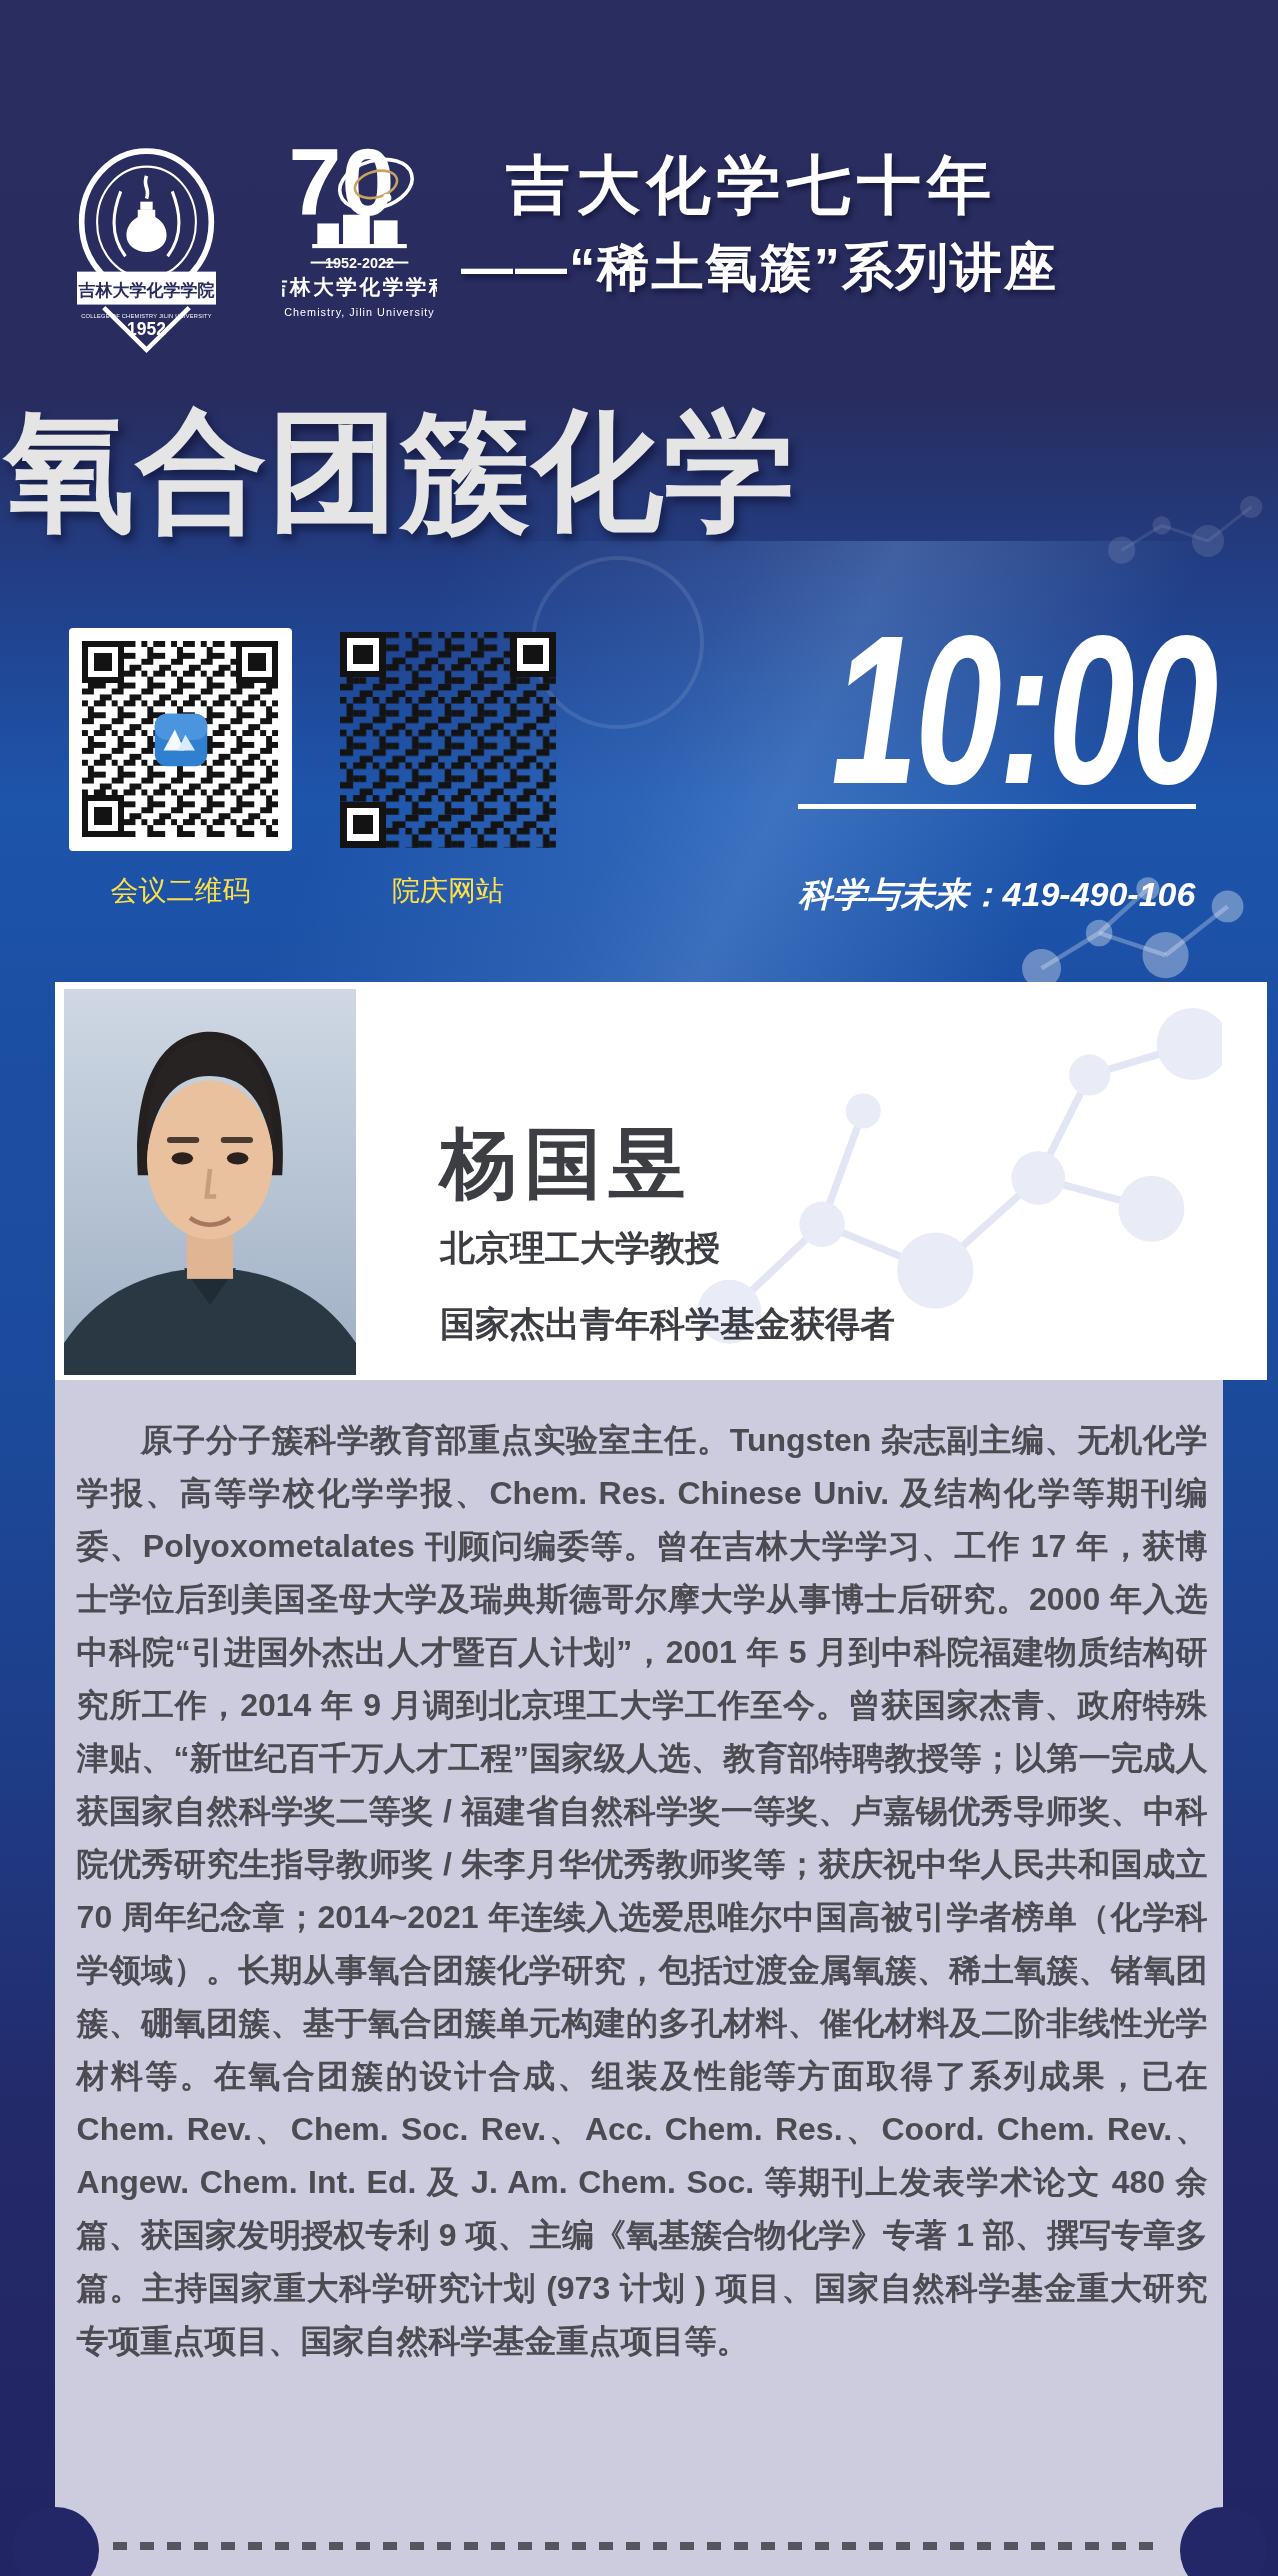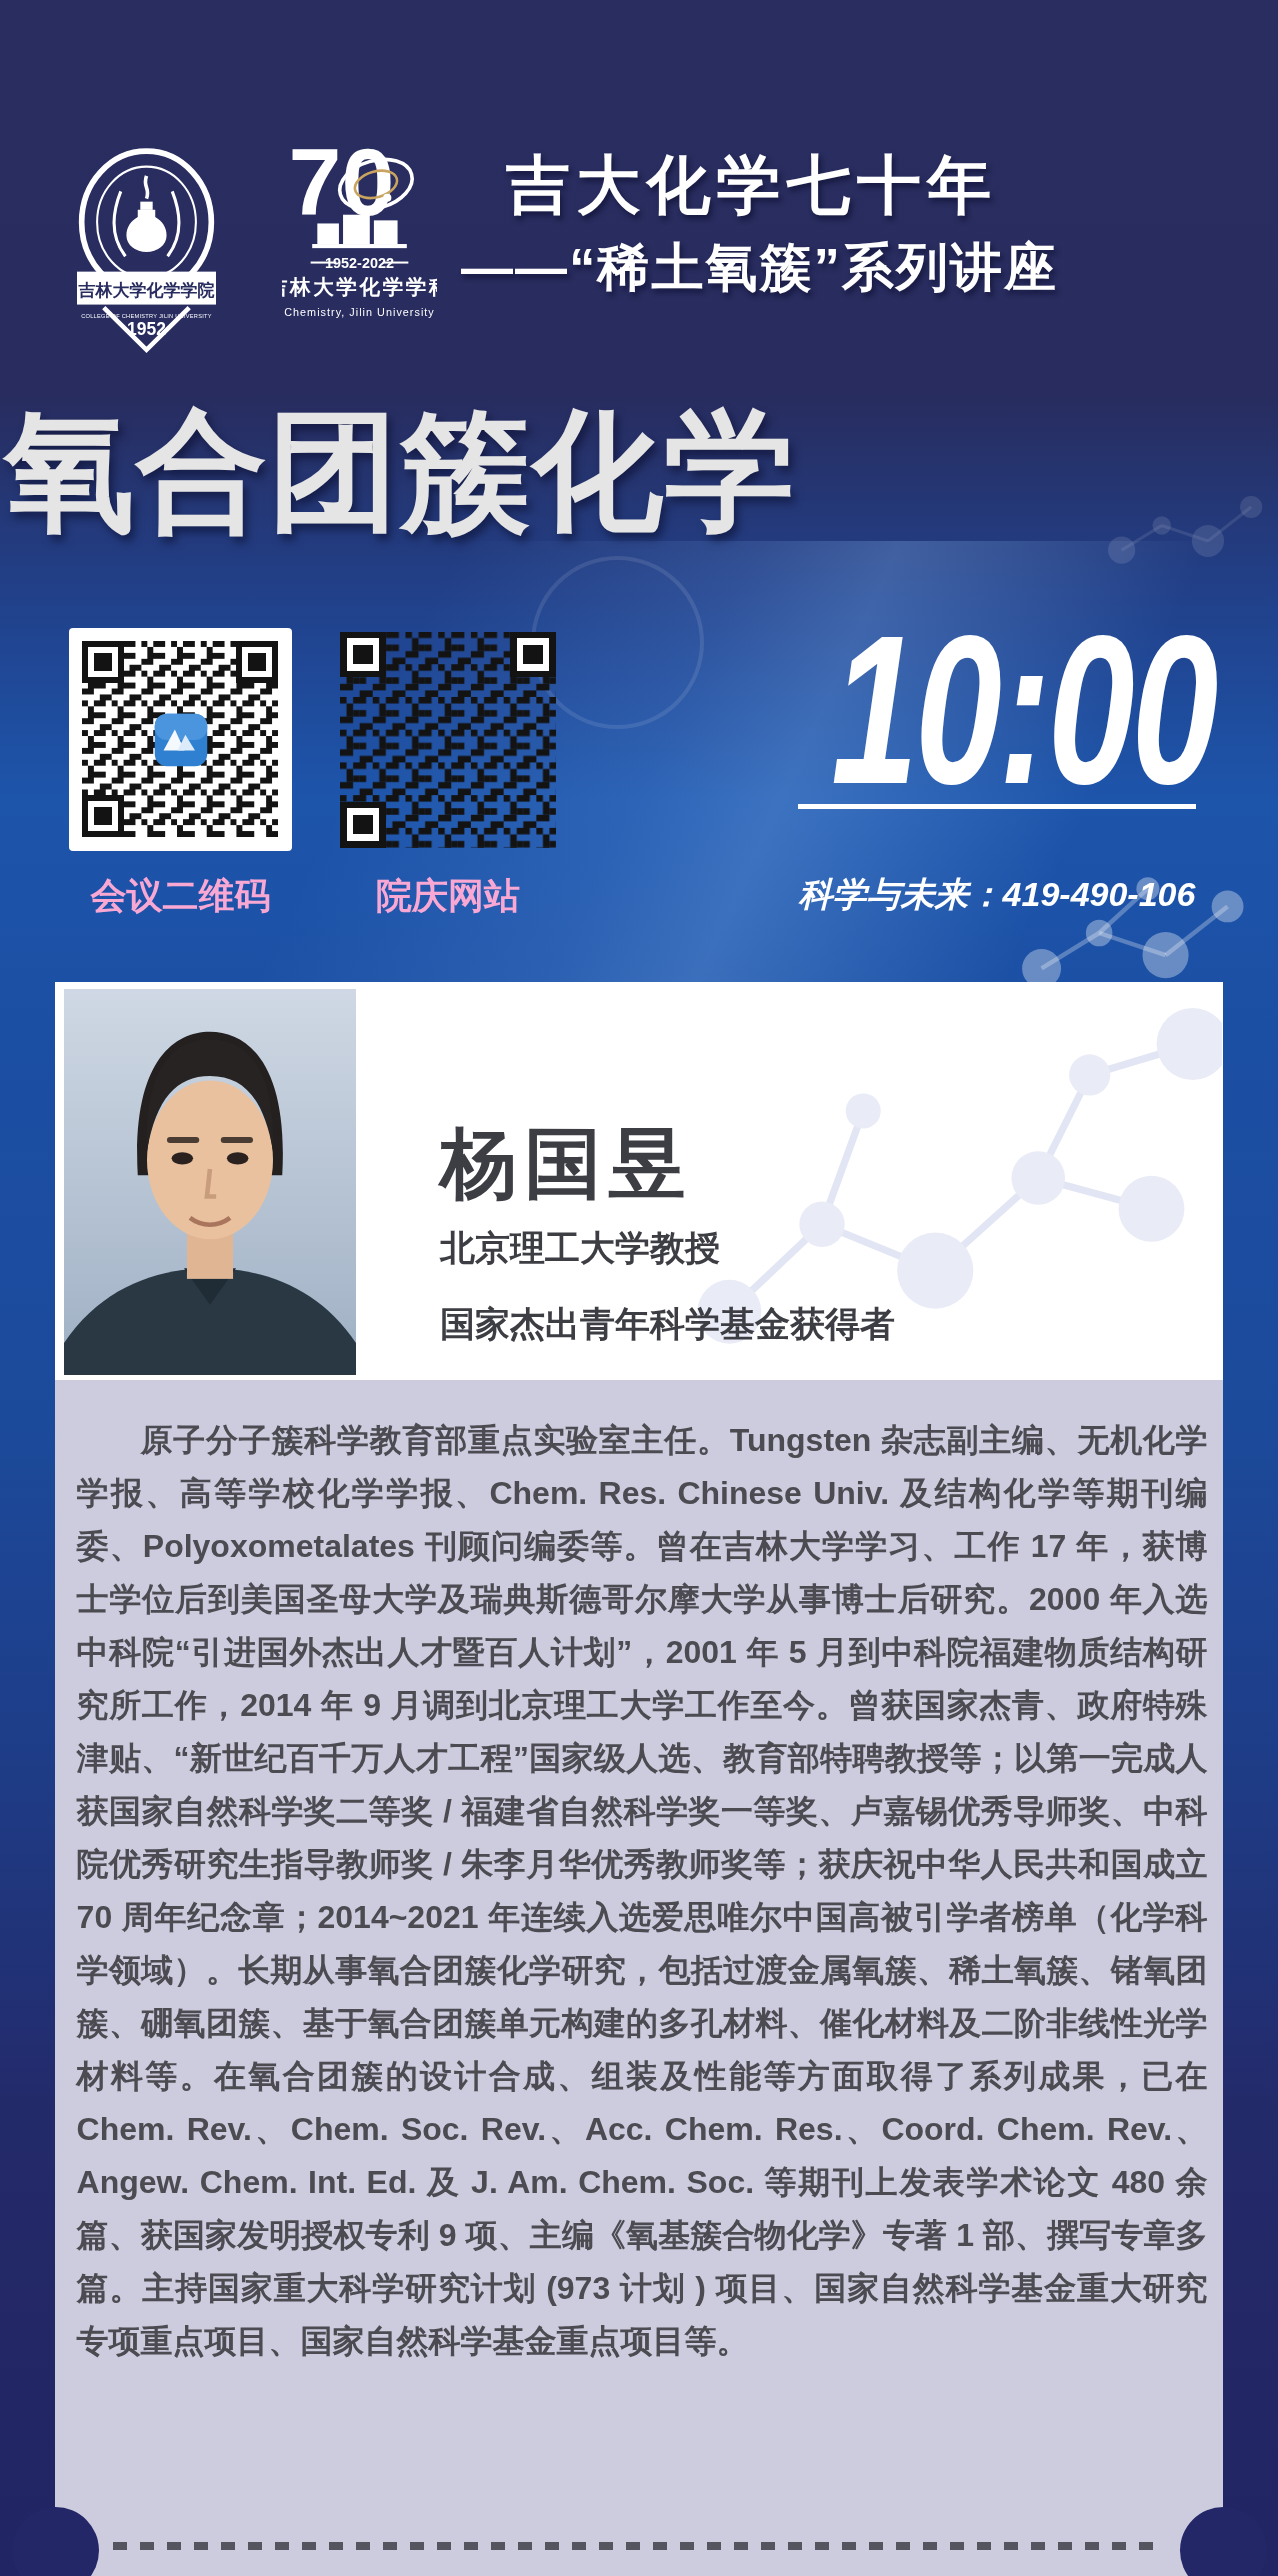--- a/index.html
+++ b/index.html
@@ -37,33 +37,33 @@
     position:absolute;left:0;top:398px;width:1278px;margin:4px;
     color:#e5e5e5;font-size:131px;font-weight:bold;letter-spacing:1px;line-height:1.05;
     text-shadow:4.1px 6.2px 8.2px rgba(5,8,35,.5);
   }
 
   
   .qr-card{position:absolute;left:69px;top:628px;width:223px;height:223px;background:#fff;border-radius:4.1px;}
   .qr-card svg.qr{position:absolute;left:13.4px;top:13.4px;width:196px;height:196px;}
   .qr-center-logo{position:absolute;left:84px;top:84px;width:56px;height:56px;}
   .qr-plain{position:absolute;left:340px;top:628px;width:216px;height:223px;}
-  .qr-label{position:absolute;top:872px;color:#f9a8d4;font-size:36px;font-weight:bold;text-align:center;}
+  .qr-label{position:absolute;top:872px;color:#fde047;font-size:28px;font-weight:normal;text-align:center;}
   .qr-label.q1{left:69px;width:223px;}
   .qr-label.q2{left:340px;width:216px;}
 
   .time-block{position:absolute;left:773px;top:605px;width:448px;color:#fff;text-align:center;font-style:italic;}
   .time{font-size:211px;font-weight:bold;letter-spacing:-4.1px;line-height:1.0;
         transform:scaleX(.74);transform-origin:50% 0;}
   .time-rule{position:absolute;left:25px;top:199px;width:398px;height:4.6px;background:#fff;}
   .date{position:absolute;left:0;top:215px;width:448px;font-size:44px;font-weight:bold;letter-spacing:1px;}
   .meeting{position:absolute;left:0;top:267px;width:448px;font-size:34px;font-weight:bold;}
 
   
-  .card{position:absolute;left:55px;top:982px;width:1168px;height:398px;background:#fff;overflow:hidden;}
+  .card{position:absolute;left:55px;top:982px;width:1168px;height:398px;background:#fff;overflow:hidden;padding-left:44px;}
   .photo{position:absolute;left:9.3px;top:7.2px;width:292px;height:386px;}
   .spk-name{position:absolute;left:385px;top:131px;font-size:77px;font-weight:bold;letter-spacing:7.2px;color:#3d3e44;}
   .spk-t1{position:absolute;left:385px;top:243px;font-size:35px;font-weight:bold;color:#3d3e44;}
   .spk-t2{position:absolute;left:385px;top:319px;font-size:35px;font-weight:bold;color:#3d3e44;}
   .card-mol{position:absolute;left:592px;top:0;width:575px;height:398px;}
 
   .mol-bg{position:absolute;left:1005px;top:871px;width:268px;height:124px;}
   .mol-bg2{position:absolute;left:1097px;top:433px;width:185px;height:185px;opacity:.45;}
 
   

